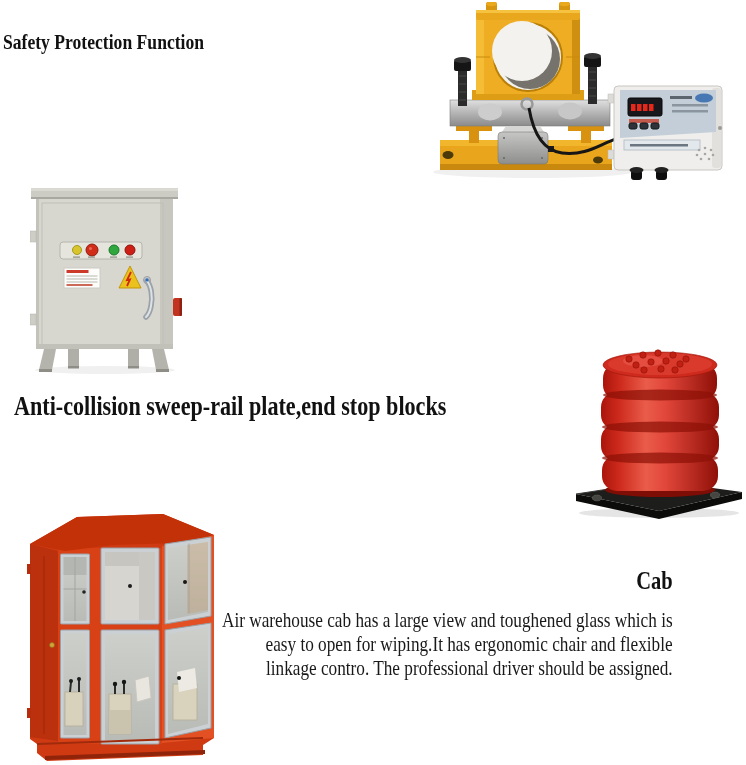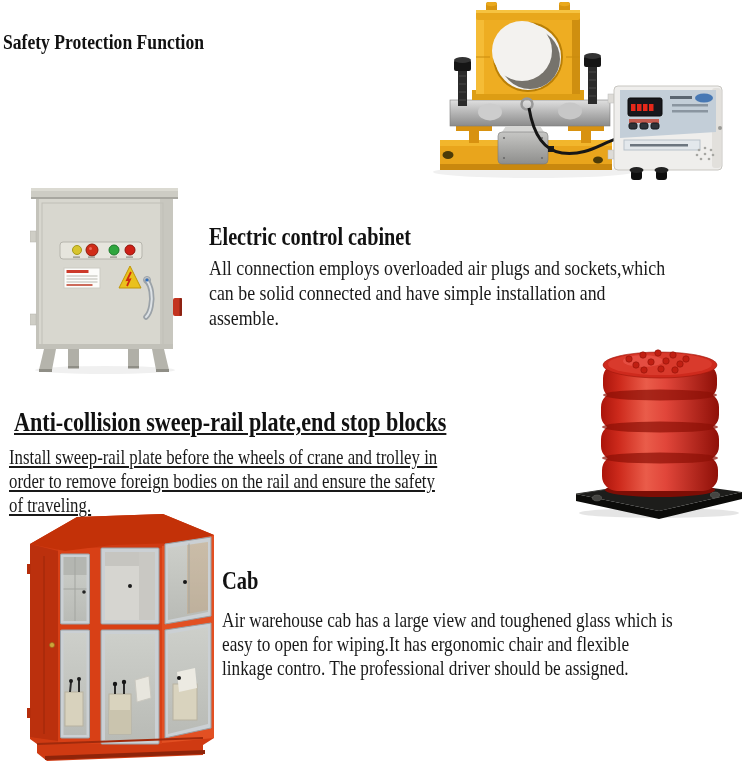--- a/index.html
+++ b/index.html
@@ -1,31 +1,31 @@
 <!DOCTYPE html>
 <html><head>
 <meta charset="utf-8">
 <style>
   html,body{margin:0;padding:0;background:#ffffff;}
   body{width:746px;height:765px;overflow:hidden;font-family:"Liberation Serif",serif;color:#191919;}
   .page{position:relative;width:746px;height:765px;background:#ffffff;overflow:hidden;}
-  .abs{position:absolute;}
+  .abs{position:absolute;text-align:right;}
   .h{font-weight:bold;color:#111;margin:0;white-space:nowrap;transform-origin:0 50%;}
   .ln{margin:0;white-space:nowrap;transform-origin:0 50%;}
   
   .sec1-text{left:3px;top:29px;}
   .sec1-text .h{font-size:22px;line-height:26px;transform:scaleX(.80);}
   .sec1-text .ln{font-size:19px;line-height:26px;transform:scaleX(.73);}
   
   .sec2-text{left:209px;top:222px;}
   .sec2-text .h{font-size:25px;line-height:30px;transform:scaleX(.81);}
   .sec2-text .lines{margin-top:4px;}
   .sec2-text .ln{font-size:21px;line-height:25px;transform:scaleX(.85);}
   
-  .sec3-text{left:9px;top:405px;text-decoration:underline;}
+  .sec3-text{left:9px;top:389px;}
   .sec3-text .h{font-size:27px;line-height:34px;margin-left:5px;transform:scaleX(.82);}
   .sec3-text .lines{margin-top:6px;}
   .sec3-text .ln{font-size:21px;line-height:24px;transform:scaleX(.80);}
   
   .sec4-text{left:222px;top:566px;}
   .sec4-text .h{font-size:25px;line-height:30px;transform:scaleX(.82);}
   .sec4-text .lines{margin-top:12px;}
   .sec4-text .ln{font-size:21px;line-height:24px;transform:scaleX(.82);}
   figure{margin:0;padding:0;}
 </style>
@@ -220,36 +220,23 @@
         <rect x="38" y="163" width="11" height="19" fill="#b0afa7"></rect>
         <rect x="38" y="180" width="11" height="2.5" fill="#8f8e86"></rect>
         <rect x="98" y="163" width="11" height="19" fill="#b0afa7"></rect>
         <rect x="98" y="180" width="11" height="2.5" fill="#8f8e86"></rect>
         <path d="M122,163 L134,163 L139,184 L126,184 Z" fill="#b5b4ac"></path>
         <rect x="126" y="183" width="13" height="3" fill="#8f8e86"></rect>
       </g>
     </svg>
   </figure>
 
-  <div class="abs sec2-text">
-    <h2 class="h">Electric control cabinet</h2>
-    <div class="lines">
-      <p class="ln">All connection employs overloaded air plugs and sockets,which</p>
-      <p class="ln">can be solid connected and have simple installation and</p>
-      <p class="ln">assemble.</p>
-    </div>
-  </div>
 
   <div class="abs sec3-text">
     <h2 class="h">Anti-collision sweep-rail plate,end stop blocks</h2>
-    <div class="lines">
-      <p class="ln">Install sweep-rail plate before the wheels of crane and trolley in</p>
-      <p class="ln">order to remove foreign bodies on the rail and ensure the safety</p>
-      <p class="ln">of traveling.</p>
-    </div>
   </div>
 
   <figure class="abs" style="left:573px;top:343px;width:172px;height:177px;">
     <svg width="172" height="177" viewBox="0 0 172 177">
       <defs>
         <linearGradient id="gRed" x1="0" y1="0" x2="1" y2="0">
           <stop offset="0" stop-color="#ab150b"></stop>
             <stop offset=".15" stop-color="#cd2a1c"></stop>
           <stop offset=".38" stop-color="#ea5c4a"></stop>
             <stop offset=".55" stop-color="#e1463a"></stop>

